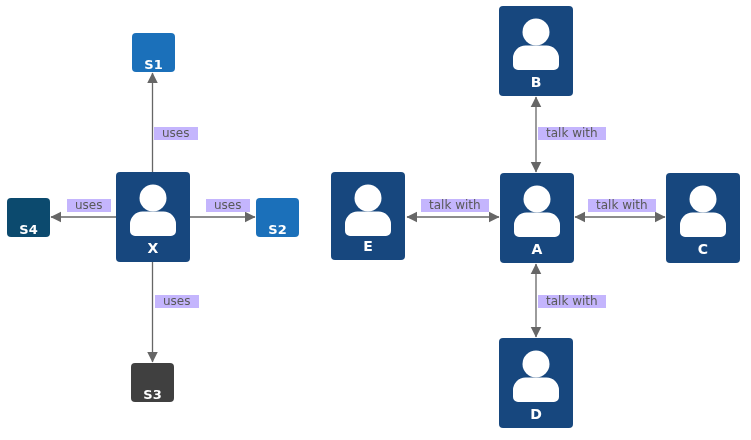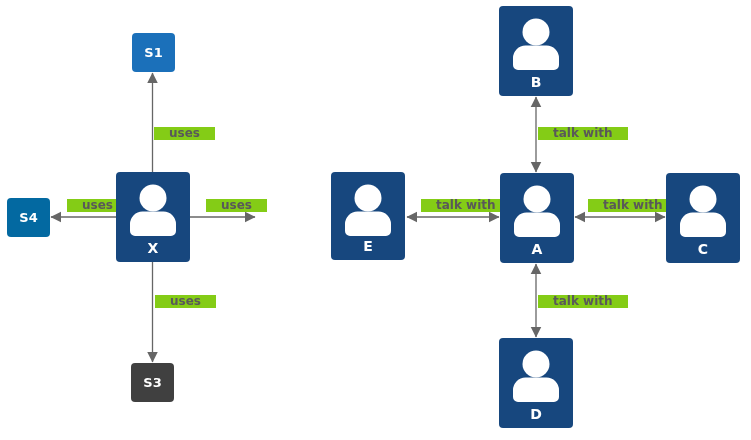--- a/index.html
+++ b/index.html
@@ -22,31 +22,31 @@
     display: flex; flex-direction: column; align-items: center;
   }
   .person-node .icon { margin-top: 12px; }
   .person-node .node-label {
     position: absolute; bottom: 7px; left: 0; right: 0;
     text-align: center;
     color: #ffffff; font-weight: bold; font-size: 14px; line-height: 14px;
   }
   .service-node {
     width: 43px; height: 39px;
-    display: flex; align-items: center; justify-content: center;
+    display: flex; align-items: flex-end; justify-content: center;
   }
   .service-node .node-label {
     color: #ffffff; font-weight: bold; font-size: 13px;
   }
   .edge-label {
     position: absolute;
-    font-size: 12px; font-weight: bold; line-height: 13px;
+    font-size: 12px; font-weight: normal; line-height: 13px;
     white-space: nowrap;
-    background: #84cc16;
-    padding: 0 15px;
+    background: #c4b5fd;
+    padding: 0 8px;
   }
 </style>
 </head>
 <body>
 
 <div id="canvas">
 
   <svg id="edge-layer" viewBox="0 0 751 440" xmlns="http://www.w3.org/2000/svg">
     <defs>
       <marker id="arr" viewBox="0 0 10 10" refX="9.5" refY="5" markerWidth="8.5" markerHeight="8.5" orient="auto-start-reverse">
@@ -78,24 +78,27 @@
     <svg class="icon" width="74" height="58" viewBox="0 0 74 58">
       <circle cx="37" cy="14" r="13.5" fill="#ffffff"></circle>
       <path d="M19 52 h36 a5 5 0 0 0 5 -5 v-7 a12.5 12.5 0 0 0 -12.5 -12.5 h-21 a12.5 12.5 0 0 0 -12.5 12.5 v7 a5 5 0 0 0 5 5 z" fill="#ffffff"></path>
     </svg>
     <div class="node-label">X</div>
   </div>
 
   <div class="node service-node" style="left:132px; top:33px;  background:#1B70BA;">
     <div class="node-label">S1</div>
   </div>
+  <div class="node service-node" style="left:256px; top:198px; background:#1B70BA;">
+    <div class="node-label">S2</div>
+  </div>
   <div class="node service-node" style="left:131px; top:363px; background:#404040;">
     <div class="node-label">S3</div>
   </div>
-  <div class="node service-node" style="left:7px;   top:198px; background:#0369a1;">
+  <div class="node service-node" style="left:7px;   top:198px; background:#0c4a6e;">
     <div class="node-label">S4</div>
   </div>
 
   <div class="node person-node" style="left:500px; top:173px; background:#17477E;">
     <svg class="icon" width="74" height="58" viewBox="0 0 74 58">
       <circle cx="37" cy="14" r="13.5" fill="#ffffff"></circle>
       <path d="M19 52 h36 a5 5 0 0 0 5 -5 v-7 a12.5 12.5 0 0 0 -12.5 -12.5 h-21 a12.5 12.5 0 0 0 -12.5 12.5 v7 a5 5 0 0 0 5 5 z" fill="#ffffff"></path>
     </svg>
     <div class="node-label">A</div>
   </div>

